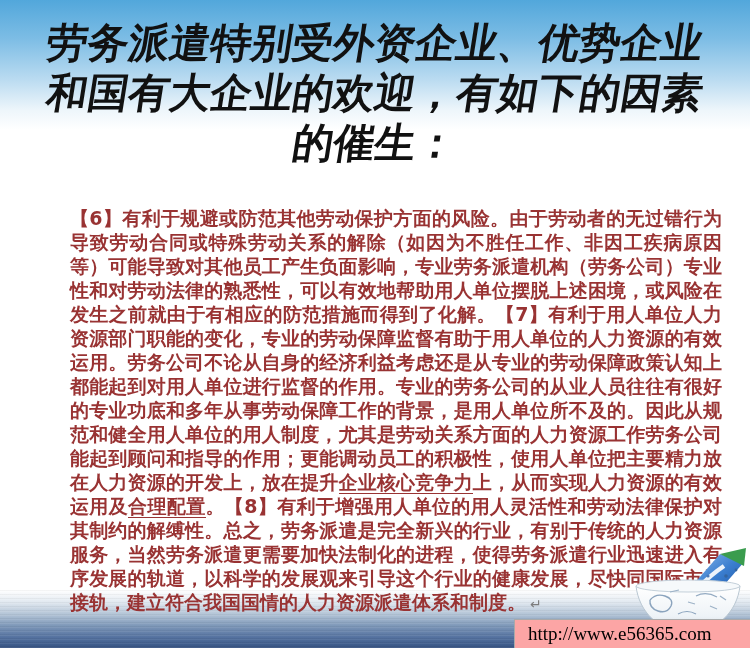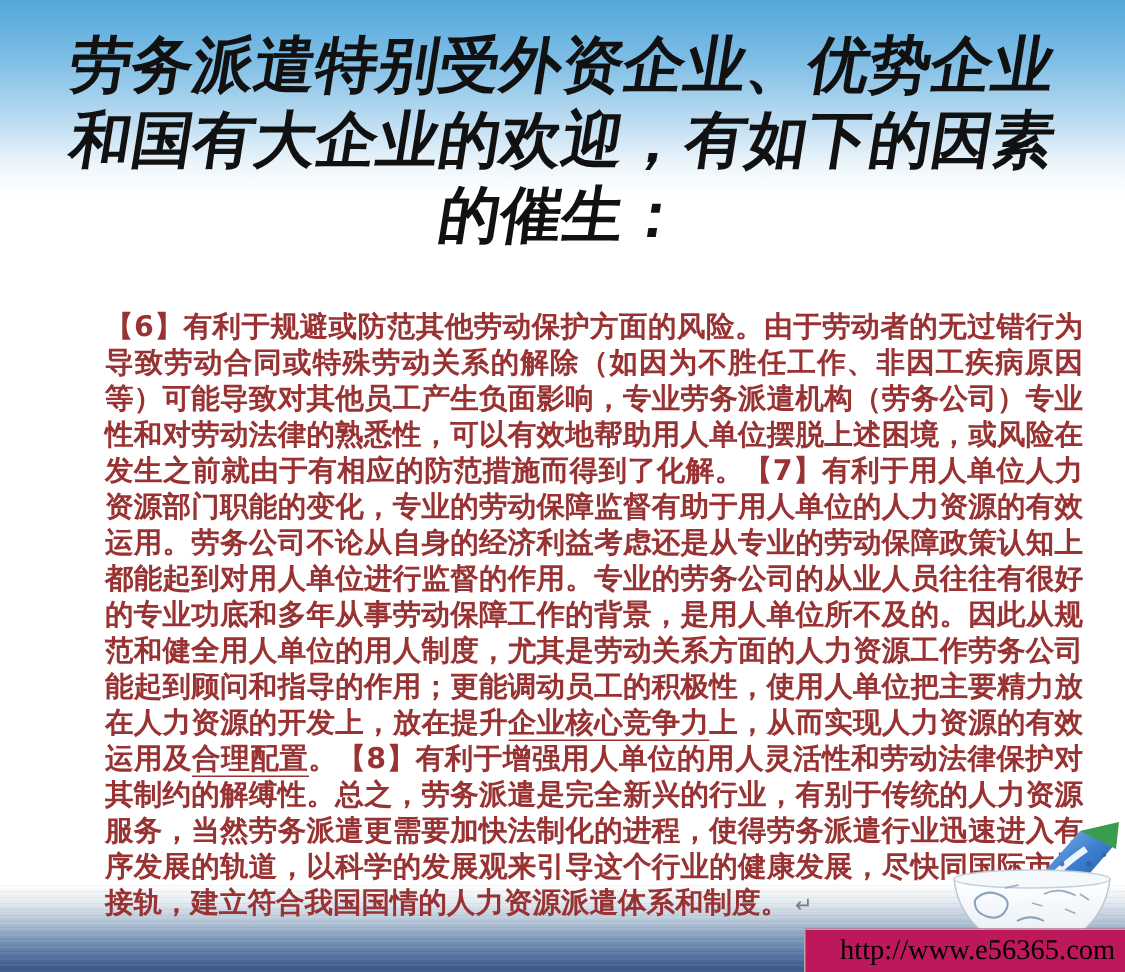--- a/index.html
+++ b/index.html
@@ -49,27 +49,27 @@
     font-size:14px;
     font-weight:400;
     padding-left:4px;
   }
   .globe{
     position:absolute;right:-2px;bottom:6px;
     width:120px;height:96px;
   }
   .urlbox{
     position:absolute;right:0;bottom:0;
-    width:214px;height:29px;
-    background:#be185d;
+    width:236px;height:29px;
+    background:#fca5a5;
     border-top:1px solid #a9a9a9;
     border-left:1px solid #a9a9a9;
     box-sizing:border-box;
     display:flex;align-items:center;
-    padding-left:23px;
+    padding-left:13px;
     z-index:5;
   }
   .urlbox span{
     font-family:"Liberation Serif", serif;
     font-size:19px;
     color:#000000;
     white-space:nowrap;
   }
 </style>
 </head>

